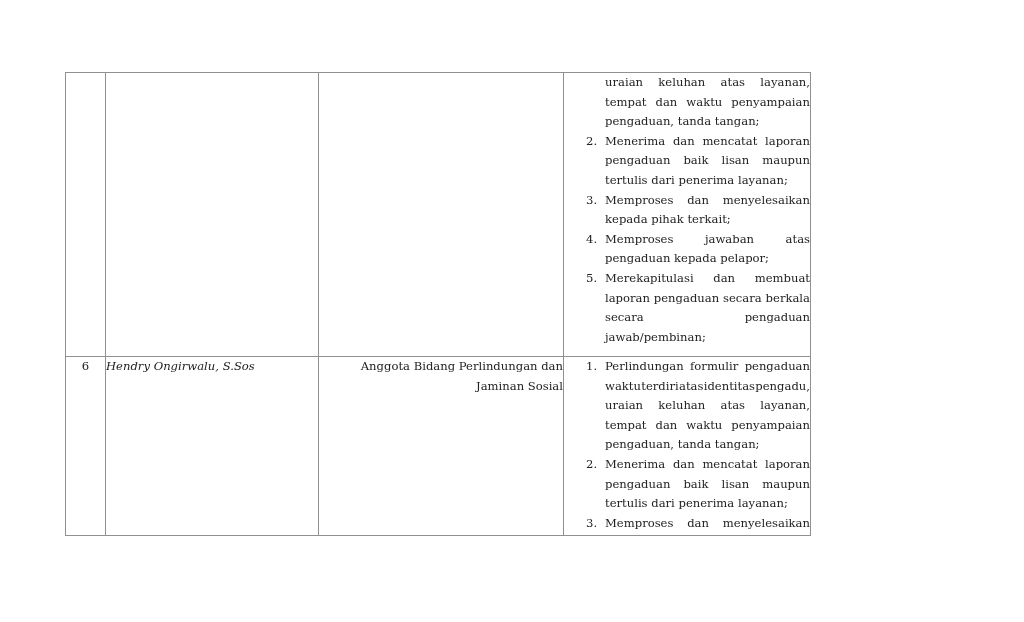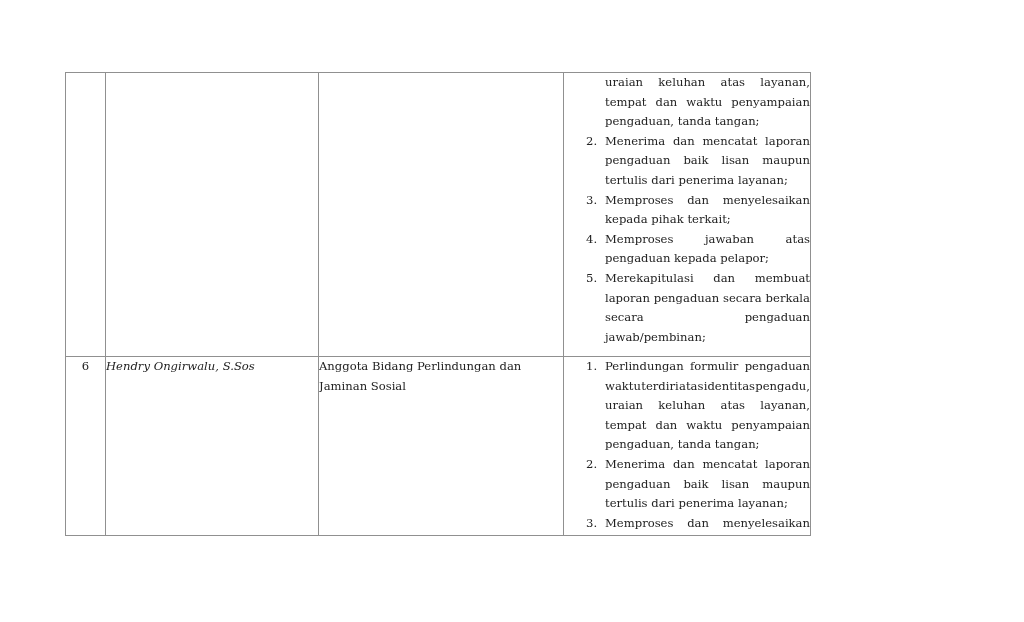--- a/index.html
+++ b/index.html
@@ -39,21 +39,21 @@
     padding-top: 4px;
     line-height: 19.6px;
   }
   td.cell-name {
     padding: 4px 4px 0 5px;
     line-height: 19.6px;
     font-style: italic;
   }
   td.cell-pos {
     padding-top: 4px;
-    text-align: left;
+    text-align: right;
   }
   td.cell-tasks {
     padding: 3px 5px 0 0;
   }
   .pos-line {
     height: 19.6px;
     line-height: 19.6px;
   }
   .task-item {
     position: relative;

